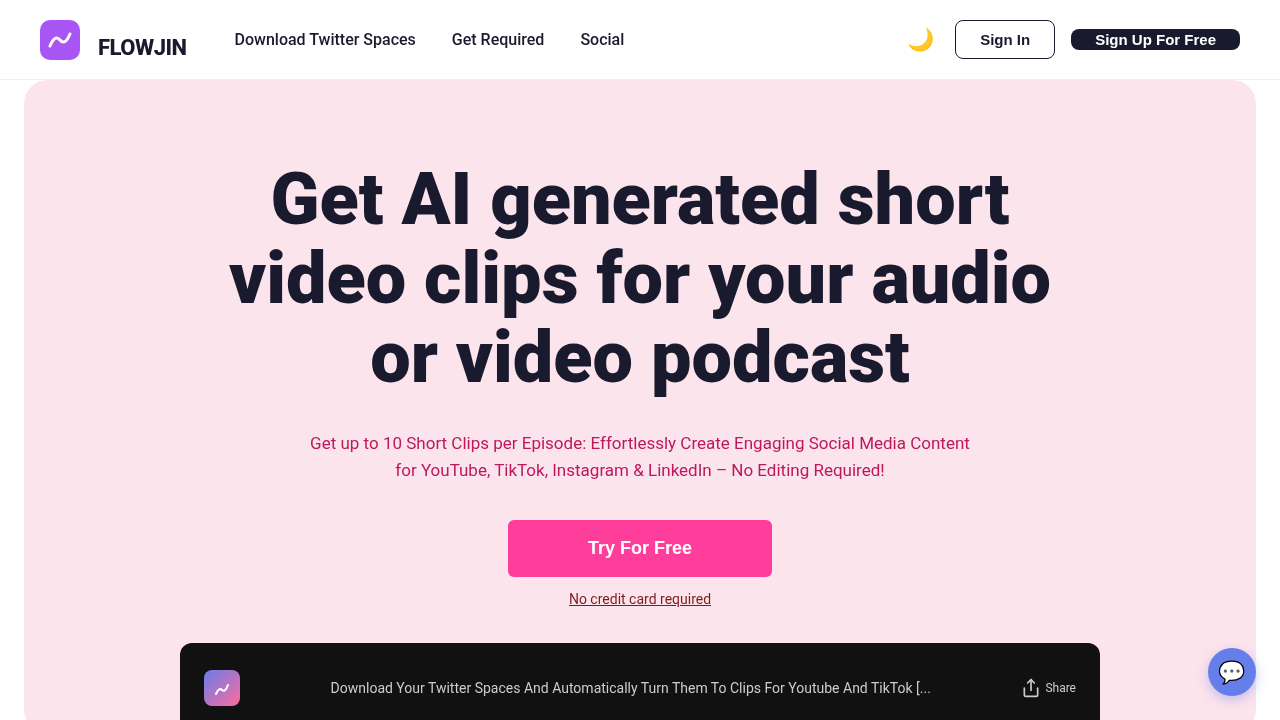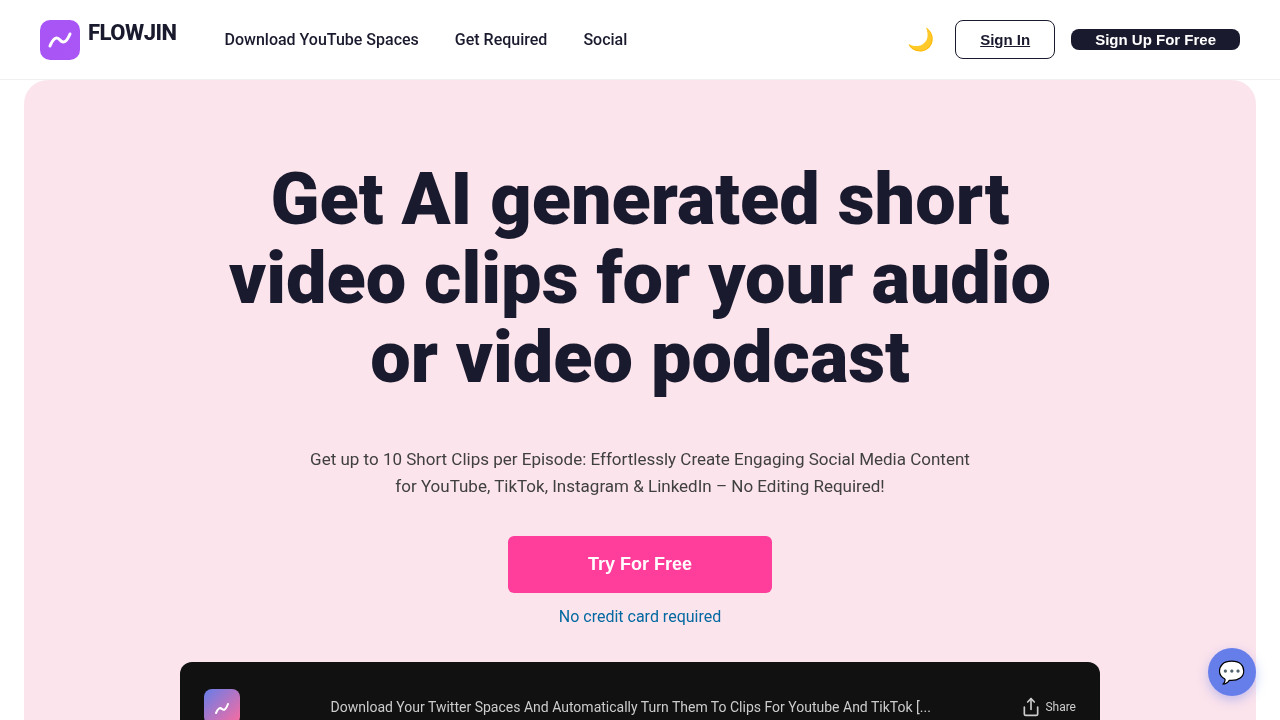--- a/index.html
+++ b/index.html
@@ -28,22 +28,22 @@
     }
 
     .navbar-left {
       display: flex;
       align-items: center;
       gap: 48px;
     }
 
     .logo {
       display: flex;
-      align-items: flex-start;
-      gap: 8px;
+      align-items: flex-end;
+      gap: 18px;
       text-decoration: none;
     }
 
     .logo-icon {
       width: 40px;
       height: 40px;
     }
 
     .logo-text {
       font-size: 22px;
@@ -91,21 +91,20 @@
 
     .sign-in-btn {
       padding: 10px 24px;
       border: 1.5px solid #1a1a2e;
       border-radius: 8px;
       background: transparent;
       font-size: 15px;
       font-weight: 600;
       color: #1a1a2e;
       cursor: pointer;
-      text-decoration: underline;
     }
 
     .sign-up-btn {
       padding: 2px 24px;
       border: none;
       border-radius: 8px;
       background: #1a1a2e;
       font-size: 15px;
       font-weight: 600;
       color: #ffffff;
@@ -122,52 +121,53 @@
       min-height: 570px;
       position: relative;
       overflow: hidden;
     }
 
     .hero-title {
       font-size: 72px;
       font-weight: 900;
       color: #1a1a2e;
       line-height: 1.1;
-      margin-bottom: 48px;
+      margin-bottom: 32px;
       max-width: 900px;
       margin-left: auto;
       margin-right: auto;
     }
 
     .hero-subtitle {
       font-size: 17px;
       font-weight: 400;
-      color: #404040;
+      color: #be185d;
       line-height: 1.6;
       max-width: 660px;
       margin: 0 auto 36px auto;
     }
 
     .try-free-btn {
       display: inline-block;
       padding: 18px 80px;
       background: #ff3d9a;
       color: #ffffff;
       font-size: 18px;
       font-weight: 700;
       border: none;
       border-radius: 6px;
       cursor: pointer;
       text-decoration: none;
     }
 
     .no-credit-text {
       margin-top: 14px;
-      font-size: 16px;
-      color: #0369a1;
+      font-size: 14px;
+      color: #7f1d1d;
+      text-decoration: underline;
     }
 
     
     .video-preview {
       margin-top: 36px;
       background: #111;
       border-radius: 12px 12px 0 0;
       padding: 0;
       max-width: 920px;
       margin-left: auto;
@@ -249,21 +249,21 @@
           <linearGradient id="logoGrad" x1="0" y1="0" x2="40" y2="40">
             <stop offset="0%" stop-color="#a855f7"></stop>
             <stop offset="100%" stop-color="#ff6b9d"></stop>
           </linearGradient>
         </defs>
       </svg>
       <span class="logo-text">FLOWJIN</span>
     </a>
 
     <div class="nav-links">
-      <a class="nav-link" href="#">Download YouTube Spaces</a>
+      <a class="nav-link" href="#">Download Twitter Spaces</a>
       <a class="nav-link" href="#">Get Required</a>
       <a class="nav-link" href="#">Social</a>
     </div>
   </div>
 
   <div class="navbar-right">
     <button class="theme-toggle">
       <span class="moon-icon">🌙</span>
     </button>
     <button class="sign-in-btn">Sign In</button>

